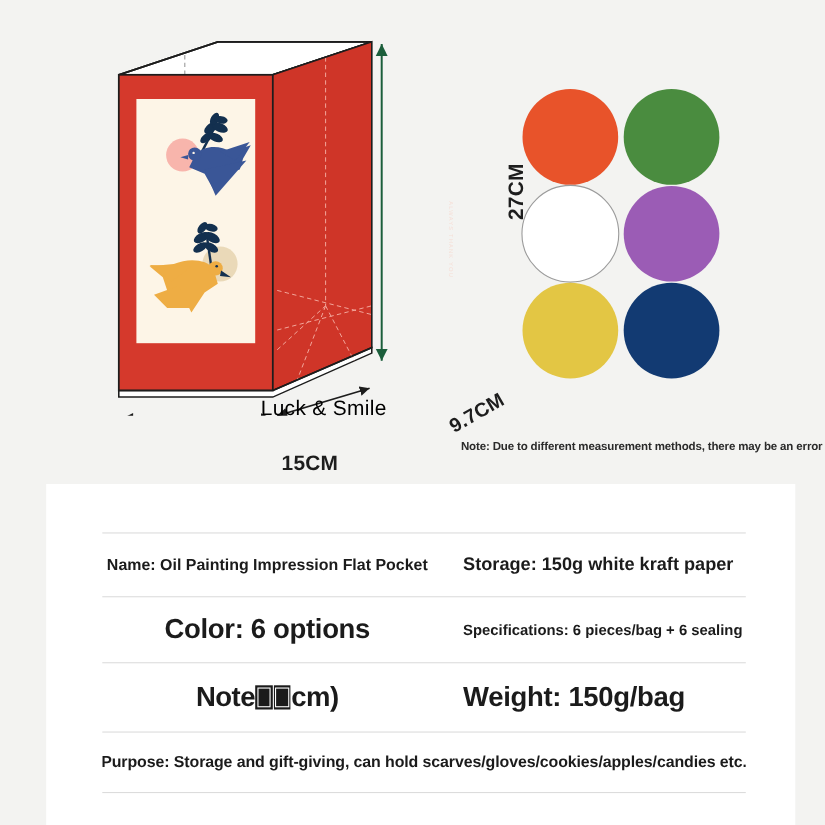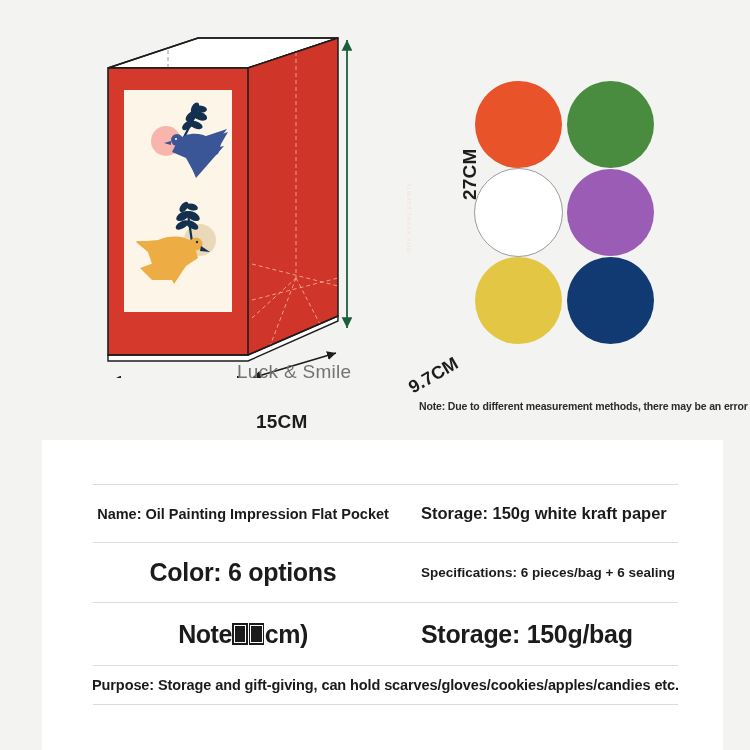--- a/index.html
+++ b/index.html
@@ -53,21 +53,21 @@
     font-size: 19px;
     transform: rotate(-90deg);
     transform-origin: left top;
   }
 
   #front-title {
     position: absolute;
     left: 137px; top: 333px;
     font-size: 19px;
     font-weight: 400;
-    color: #737373;
+    color: #000000;
     letter-spacing: .3px;
     white-space: nowrap;
     font-family: "Liberation Sans", sans-serif;
   }
   #side-slogan {
     position: absolute;
     left: 306px; top: 155px;
     font-size: 5.2px;
     color: #f6ddd5;
     letter-spacing: 1.1px;
@@ -150,21 +150,21 @@
   #row-color   { height: 60px; }
   #cell-color  { width: 300px; justify-content: center; font-size: 25px; letter-spacing: -.3px; }
   #cell-spec   { flex: 1; font-size: 13.5px; }
 
   
   #row-size    { height: 63px; }
   #cell-size   { width: 300px; justify-content: center; font-size: 25px; letter-spacing: -.5px; }
   #cell-weight { flex: 1; font-size: 25px; letter-spacing: -.3px; }
 
   
-  #row-purpose { height: 40px; }
+  #row-purpose { height: 56px; }
   #cell-purpose { flex: 1; justify-content: center; font-size: 14.5px; letter-spacing: -.1px; }
 
   .tofu {
     display: inline-block;
     width: .62em;
     height: .86em;
     background: #1b1b1b;
     vertical-align: -.07em;
     margin: 0 .02em;
     position: relative;
@@ -337,21 +337,21 @@
       <div class="spec-cell" id="cell-spec">Specifications: 6 pieces/bag + 6 sealing stickers</div>
     </div>
 
     <div class="spec-row" id="row-size">
       <div class="spec-cell" id="cell-size">
         <span>Note</span>
           <span class="tofu"></span>
           <span class="tofu"></span>
           <span>cm)</span>
       </div>
-      <div class="spec-cell" id="cell-weight">Storage: 150g/bag</div>
+      <div class="spec-cell" id="cell-weight">Weight: 150g/bag</div>
     </div>
 
     <div class="spec-row" id="row-purpose">
       <div class="spec-cell" id="cell-purpose">Purpose: Storage and gift-giving, can hold scarves/gloves/cookies/apples/candies etc.</div>
     </div>
 
   </div>
 </div>
 
 </body></html>

